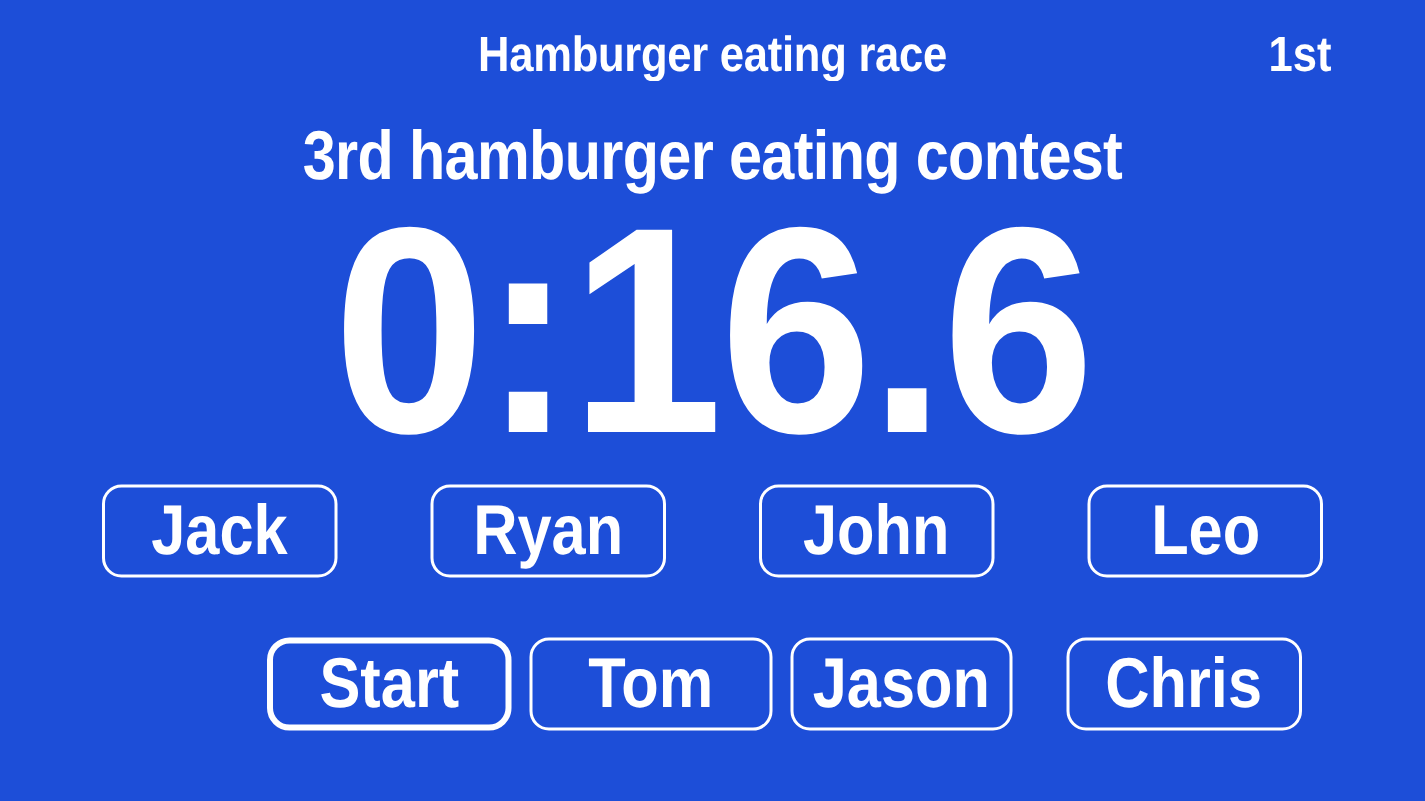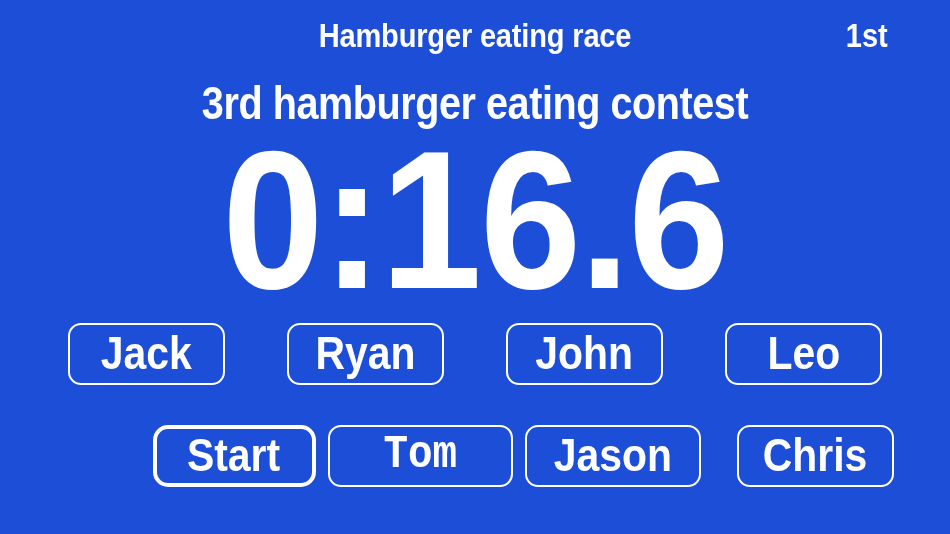--- a/index.html
+++ b/index.html
@@ -138,22 +138,22 @@
   
   #row-runners .pill {
     width: 157px;
     height: 62px;
   }
   
   #row-controls .pill {
     height: 62px;
   }
   .pill.w-start    { width: 163px; border-width: 4px; border-radius: 15px; }
-  .pill.w-tom      { width: 185px; font-family: Liberation Mono, monospace; }
-  .pill.w-jason    { width: 176px; }
+  .pill.w-tom      { width: 162px; }
+  .pill.w-jason    { width: 148px; }
   .pill.w-robert   { width: 164px; }
   .pill.w-chris    { width: 157px; margin-left: 24px; }
 </style>
 </head>
 <body>
 
 <div id="app">
 
   <div class="header-row">
     <div class="race-title">Hamburger eating race</div>

